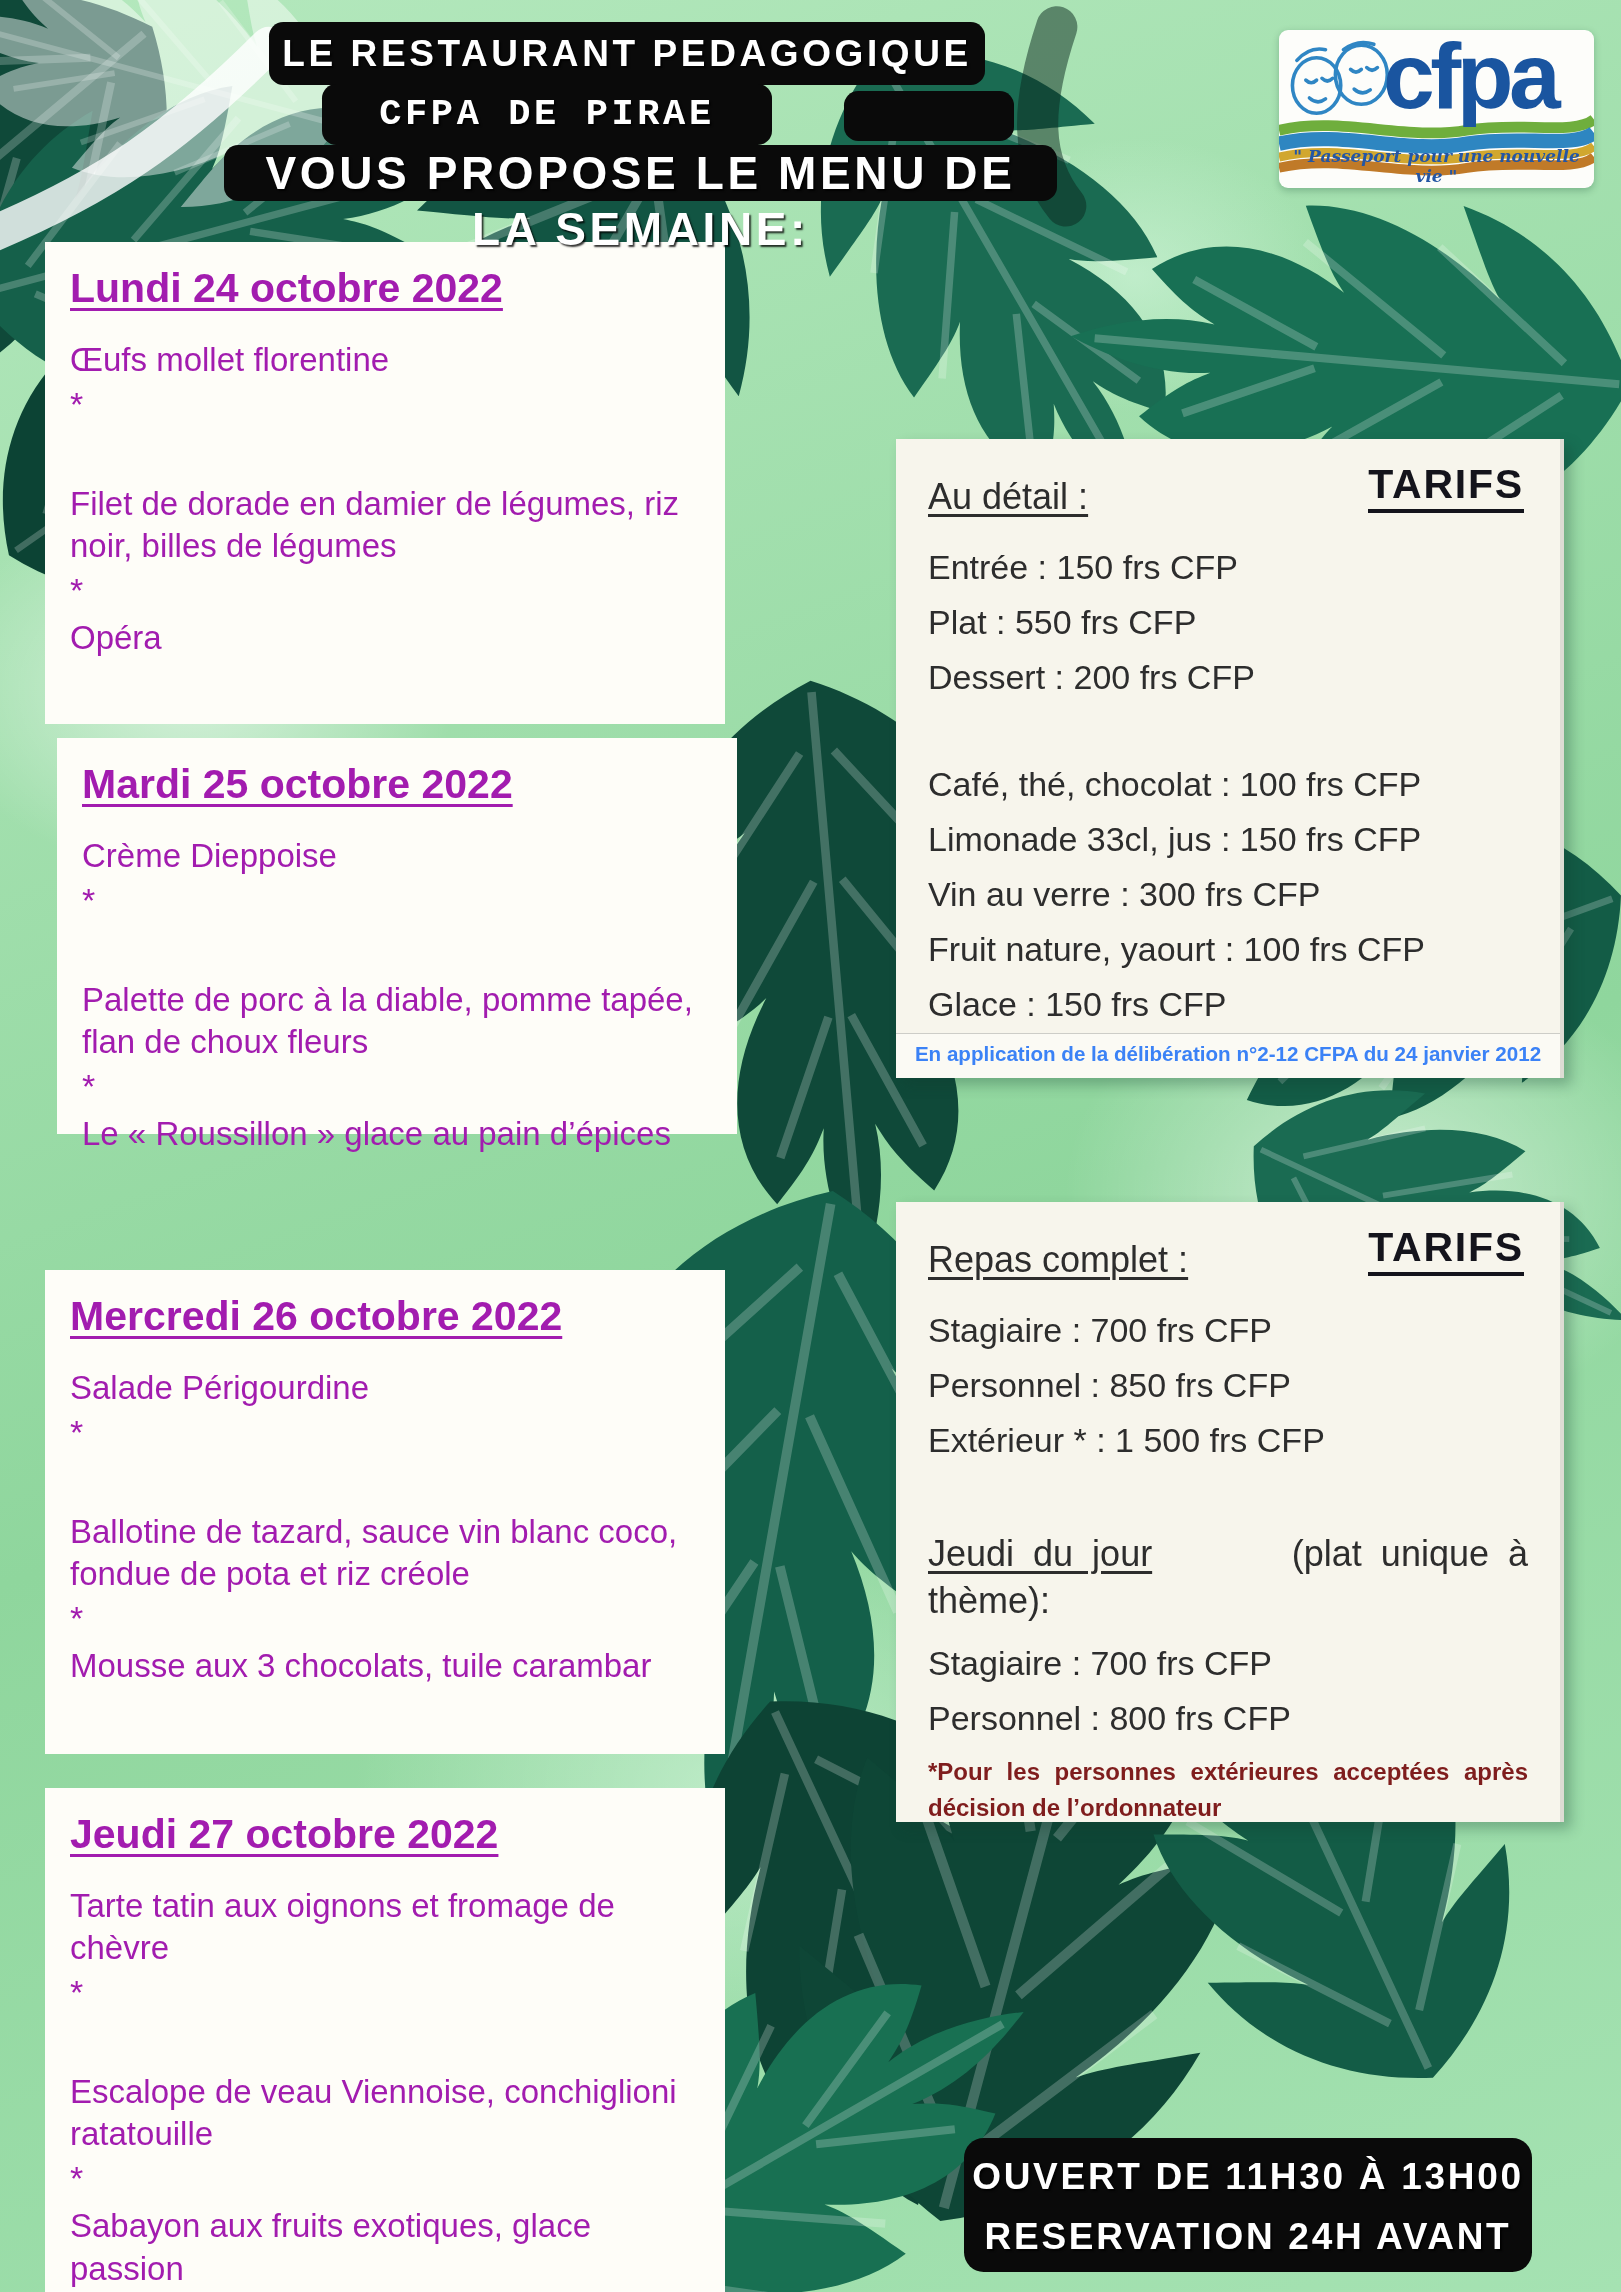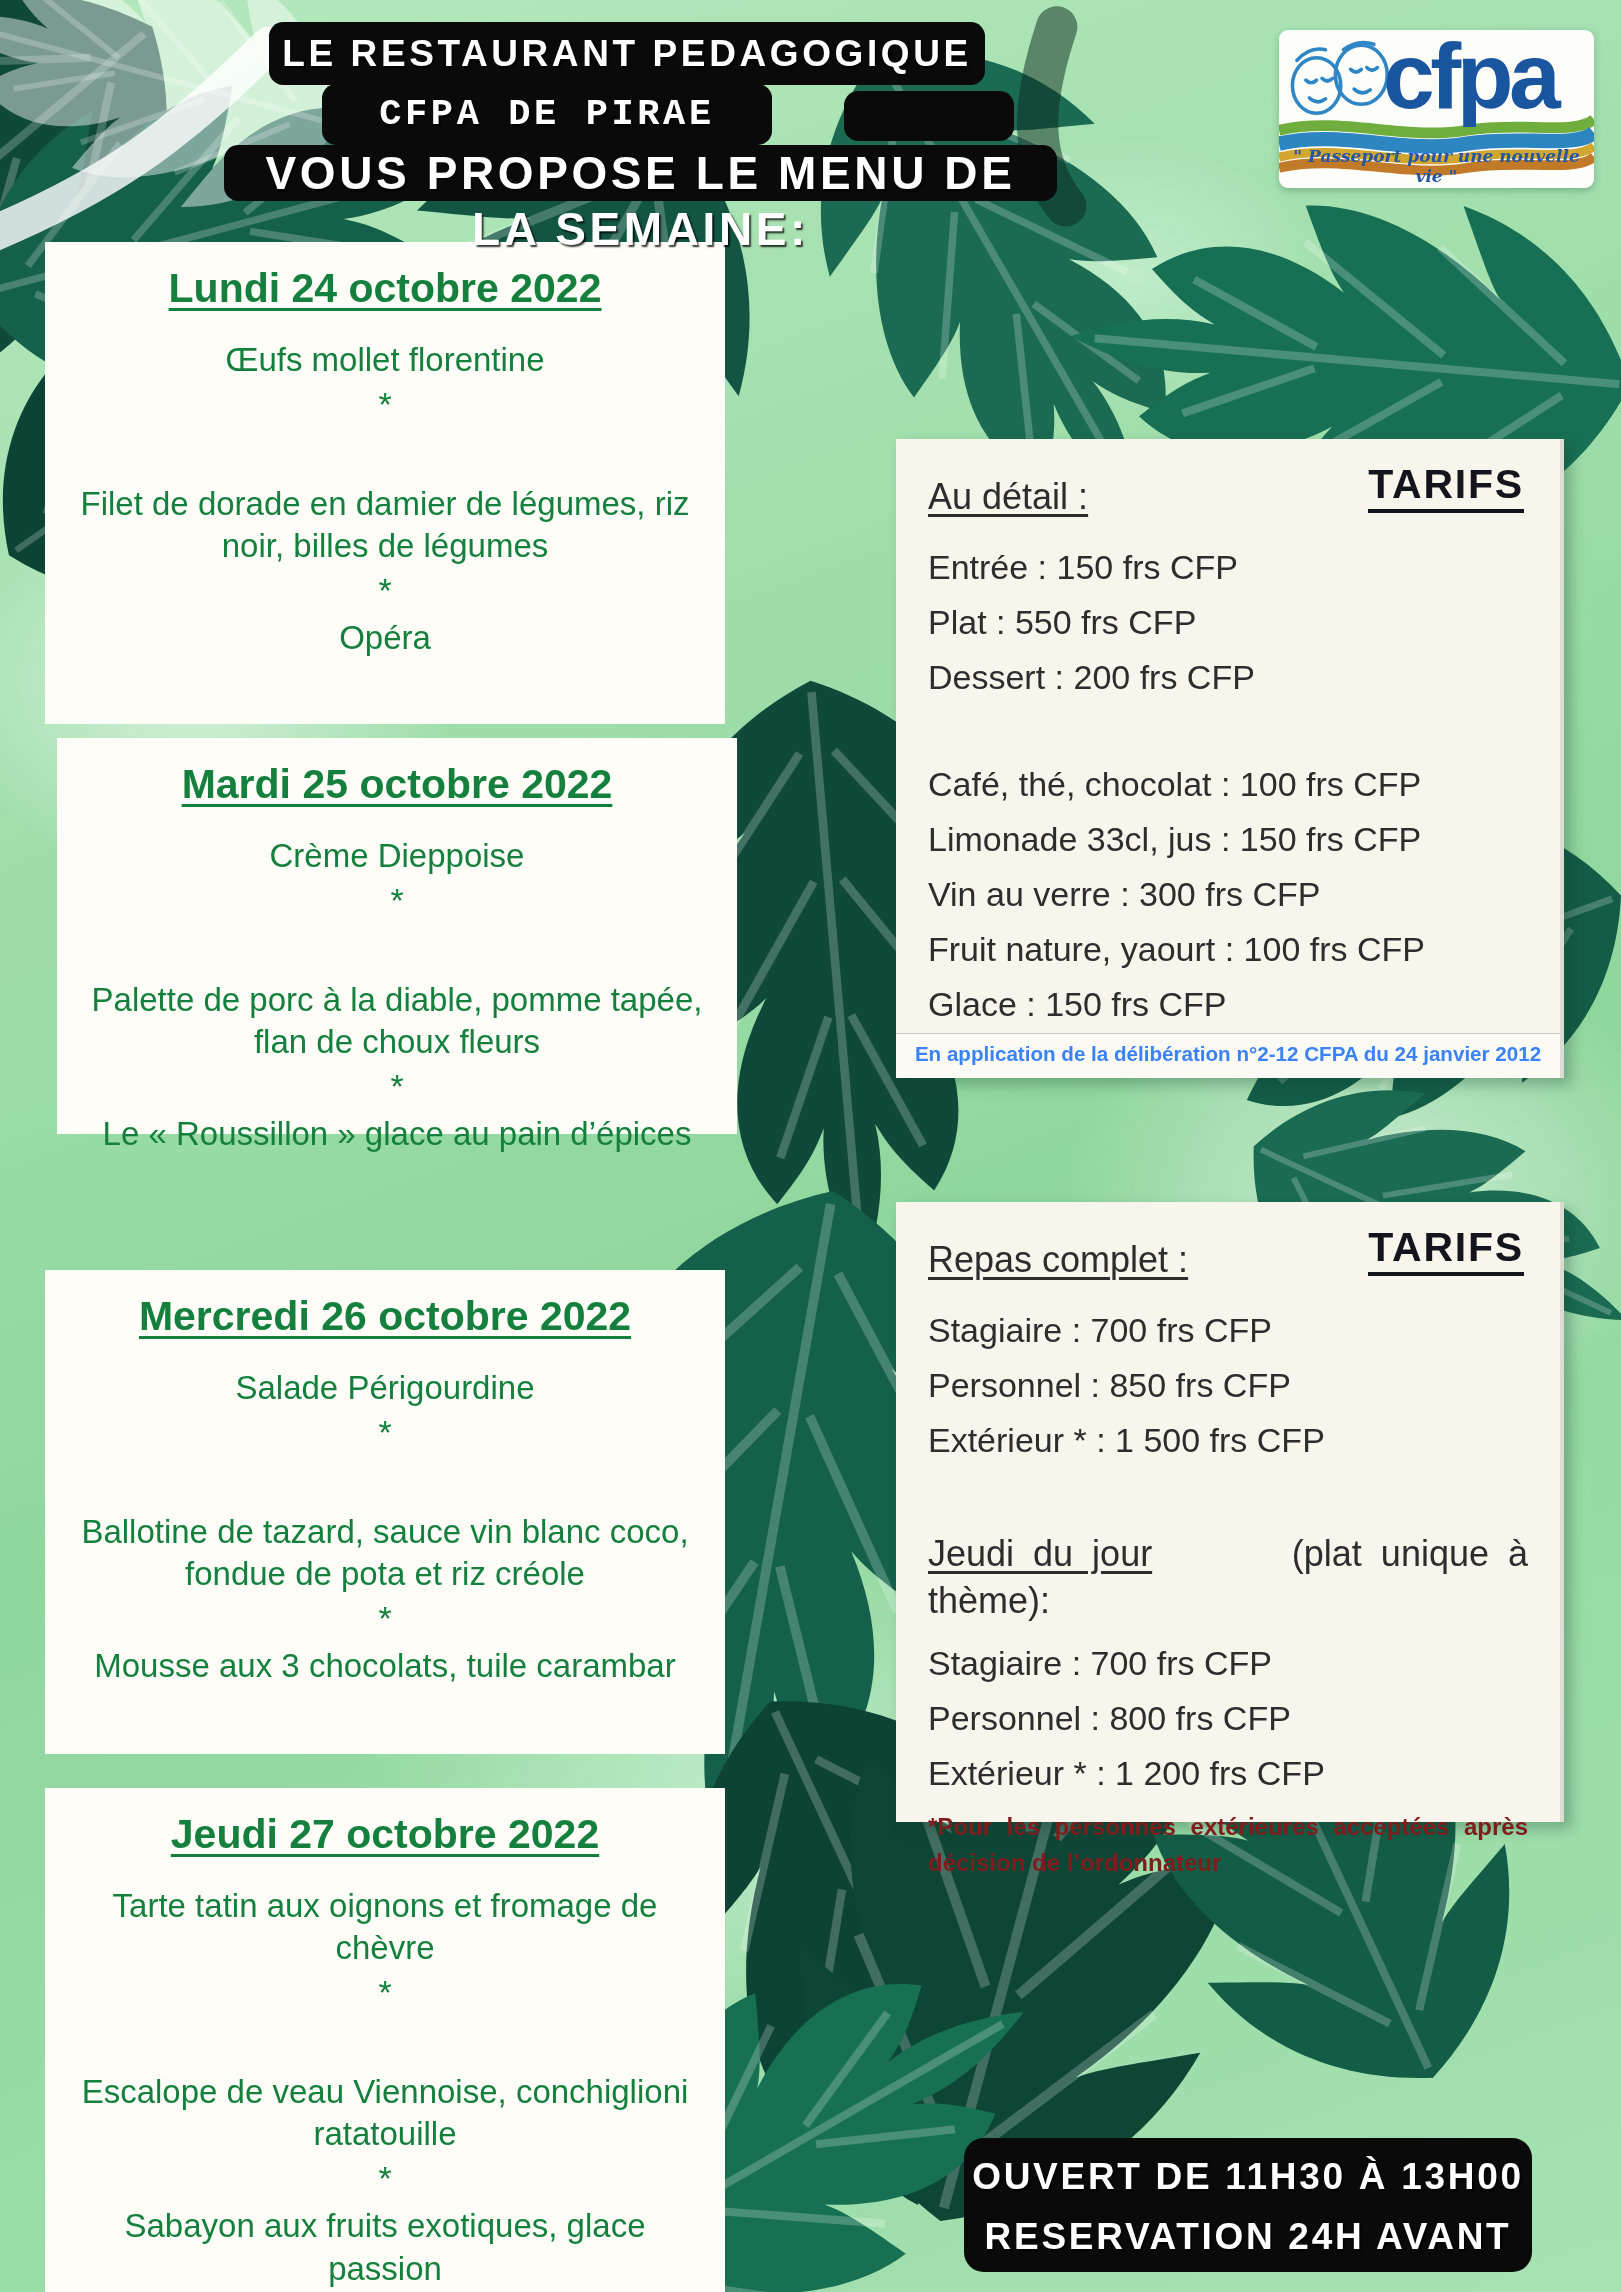--- a/index.html
+++ b/index.html
@@ -37,21 +37,21 @@
     font-size:93px;font-weight:bold;letter-spacing:-4.5px;color:#1a55a0;
   }
   .logo-tagline{
     position:absolute;left:0;right:0;bottom:1.8px;z-index:2;text-align:center;
     font-family:"DejaVu Serif",serif;font-style:italic;font-weight:bold;
     font-size:17px;color:#2456a4;
   }
   
   .card{
     position:absolute;z-index:2;left:45px;width:680px;box-sizing:border-box;
-    background:#fefdf8;color:#15803d;text-align:center;padding:23px 25px 14.3px;
+    background:#fefdf8;color:#a21caf;padding:23px 25px 14.3px;
   }
   .card h2{
     margin:0 0 27px;font-size:41px;font-weight:bold;
     text-decoration:underline;text-decoration-thickness:2.7px;text-underline-offset:6.3px;
   }
   .card .item{font-size:33px;line-height:1.28;margin:0 0 3.6px;}
   .card .star{font-size:34px;margin:3.6px 0 7.2px;}
   .card .star.g1{margin-bottom:59px;}
   .c-lundi{top:242px;height:482px;}
   .c-mardi{top:738px;height:396px;margin-left:12px;}
@@ -211,21 +211,20 @@
     <div class="t-line">Personnel : 850 frs CFP</div>
     <div class="t-line">Extérieur * : 1 500 frs CFP</div>
     <div class="t-gap"></div>
     <div class="jline">
       <span class="u">Jeudi du jour</span>
       <span>(plat unique à</span>
     </div>
     <div class="jline2">thème):</div>
     <div class="t-line">Stagiaire : 700 frs CFP</div>
     <div class="t-line">Personnel : 800 frs CFP</div>
-    <div class="t-line">Extérieur * : 1 200 frs CFP</div>
     <div class="t-foot2">*Pour les personnes extérieures acceptées après décision de l’ordonnateur</div>
   </aside>
 
   <footer class="banner">
     <div>OUVERT DE 11H30 À 13H00</div>
     <div>RESERVATION 24H AVANT</div>
   </footer>
 
 </div>
 

